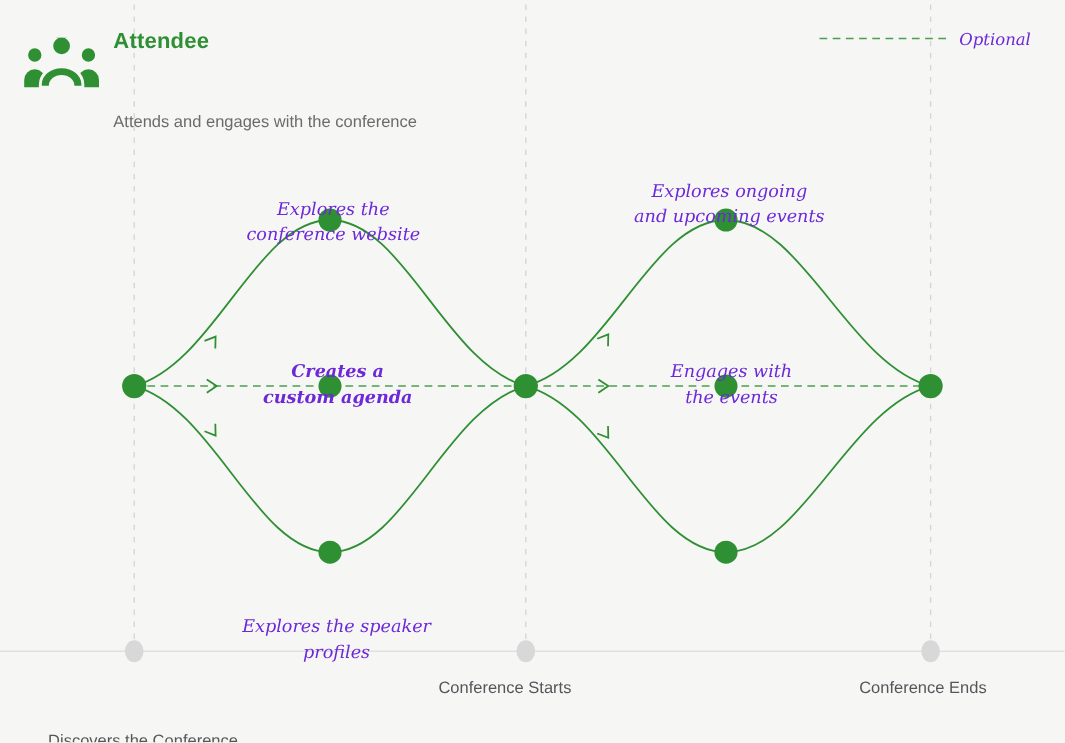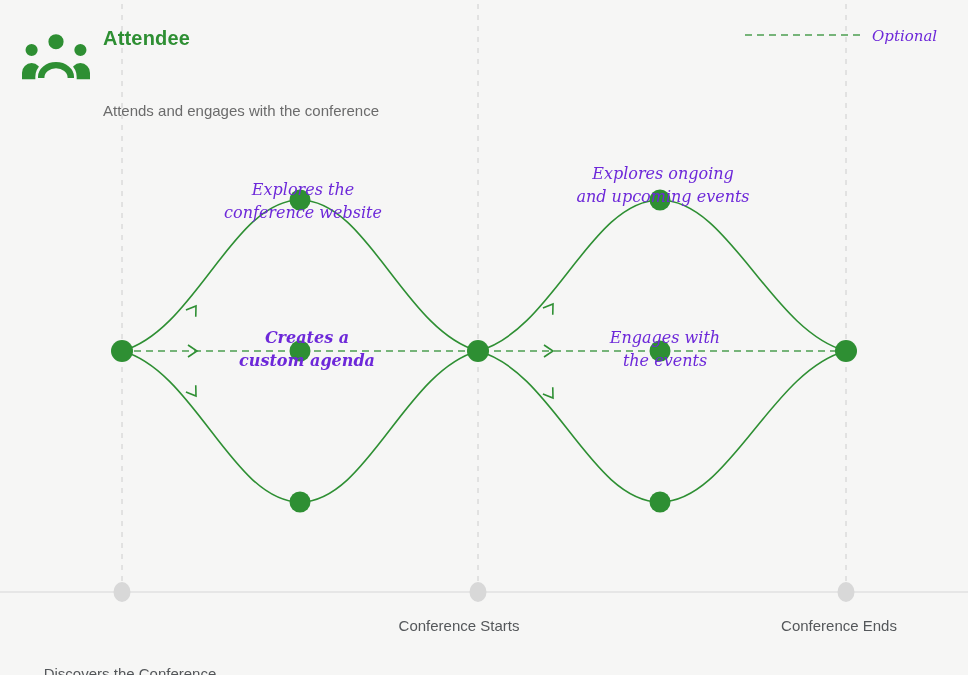--- a/index.html
+++ b/index.html
@@ -109,20 +109,22 @@
   </svg>
   <div class="persona-title">Attendee</div>
   <div class="persona-subtitle">Attends and engages with the conference</div>
 
   <div class="hand legend-label">Optional</div>
 
   <div class="hand activity" style="left:303px; top:138px;">Explores the
 conference website</div>
   <div class="hand activity" style="left:307px; top:286px;font-weight:bold;">Creates a
 custom agenda</div>
+  <div class="hand activity" style="left:306px; top:518px;">Explores the speaker
+profiles</div>
   <div class="hand activity" style="left:663px; top:122px;">Explores ongoing
 and upcoming events</div>
   <div class="hand activity" style="left:665px; top:286px;">Engages with
 the events</div>
 
   <div class="milestone-label" style="left:130px;margin-top:48px;">Discovers the Conference</div>
   <div class="milestone-label" style="left:459px;">Conference Starts</div>
   <div class="milestone-label" style="left:839px;">Conference Ends</div>
 
 </div>

